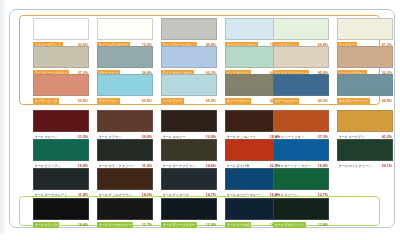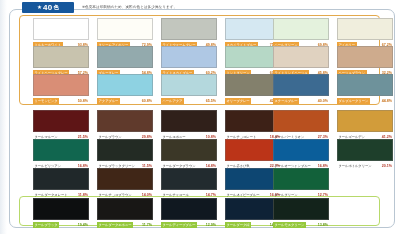--- a/index.html
+++ b/index.html
@@ -130,28 +130,20 @@
 </style>
 </head>
 <body>
 
 <div id="page">
 
   <div class="bind-edge"></div>
 
   <div class="card"></div>
 
-  <div class="hdr">
-    <div class="hdr-badge">
-      <span class="star">★</span>
-      <span class="num">40</span>
-      <span class="unit">色</span>
-    </div>
-    <div class="hdr-note">※色見本は印刷物のため、実際の色とは多少異なります。</div>
-  </div>
 
   <div class="hl hl-top"></div>
   <div class="hl hl-bottom"></div>
 
   <div class="grid" id="grid">
       <div class="sw" style="left: 33px; top: 18px;">
         <div class="chip" style="background: rgb(255, 255, 255);"></div>
         <div class="lbl">
           <span class="tag orange">ミルキーホワイト</span>
           <span class="pct orange">93.8%</span>

